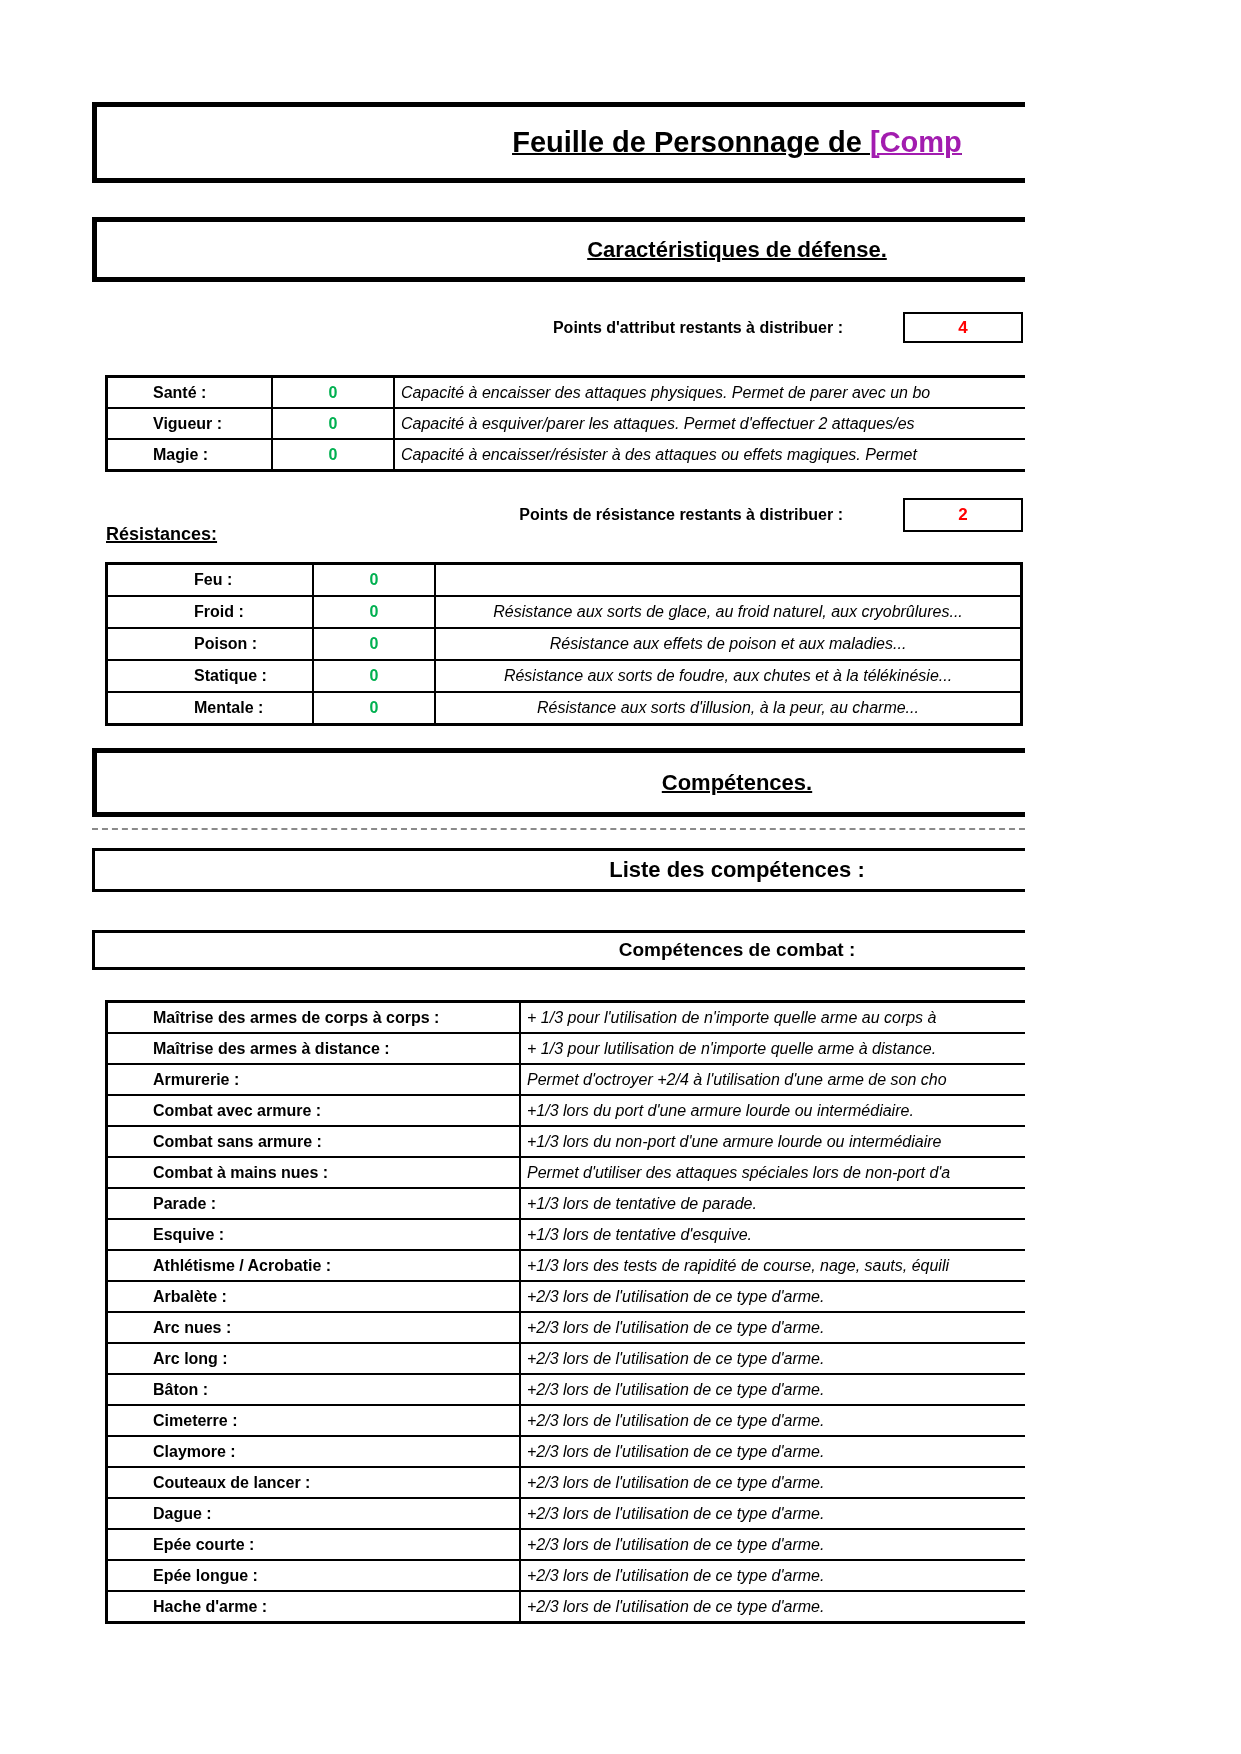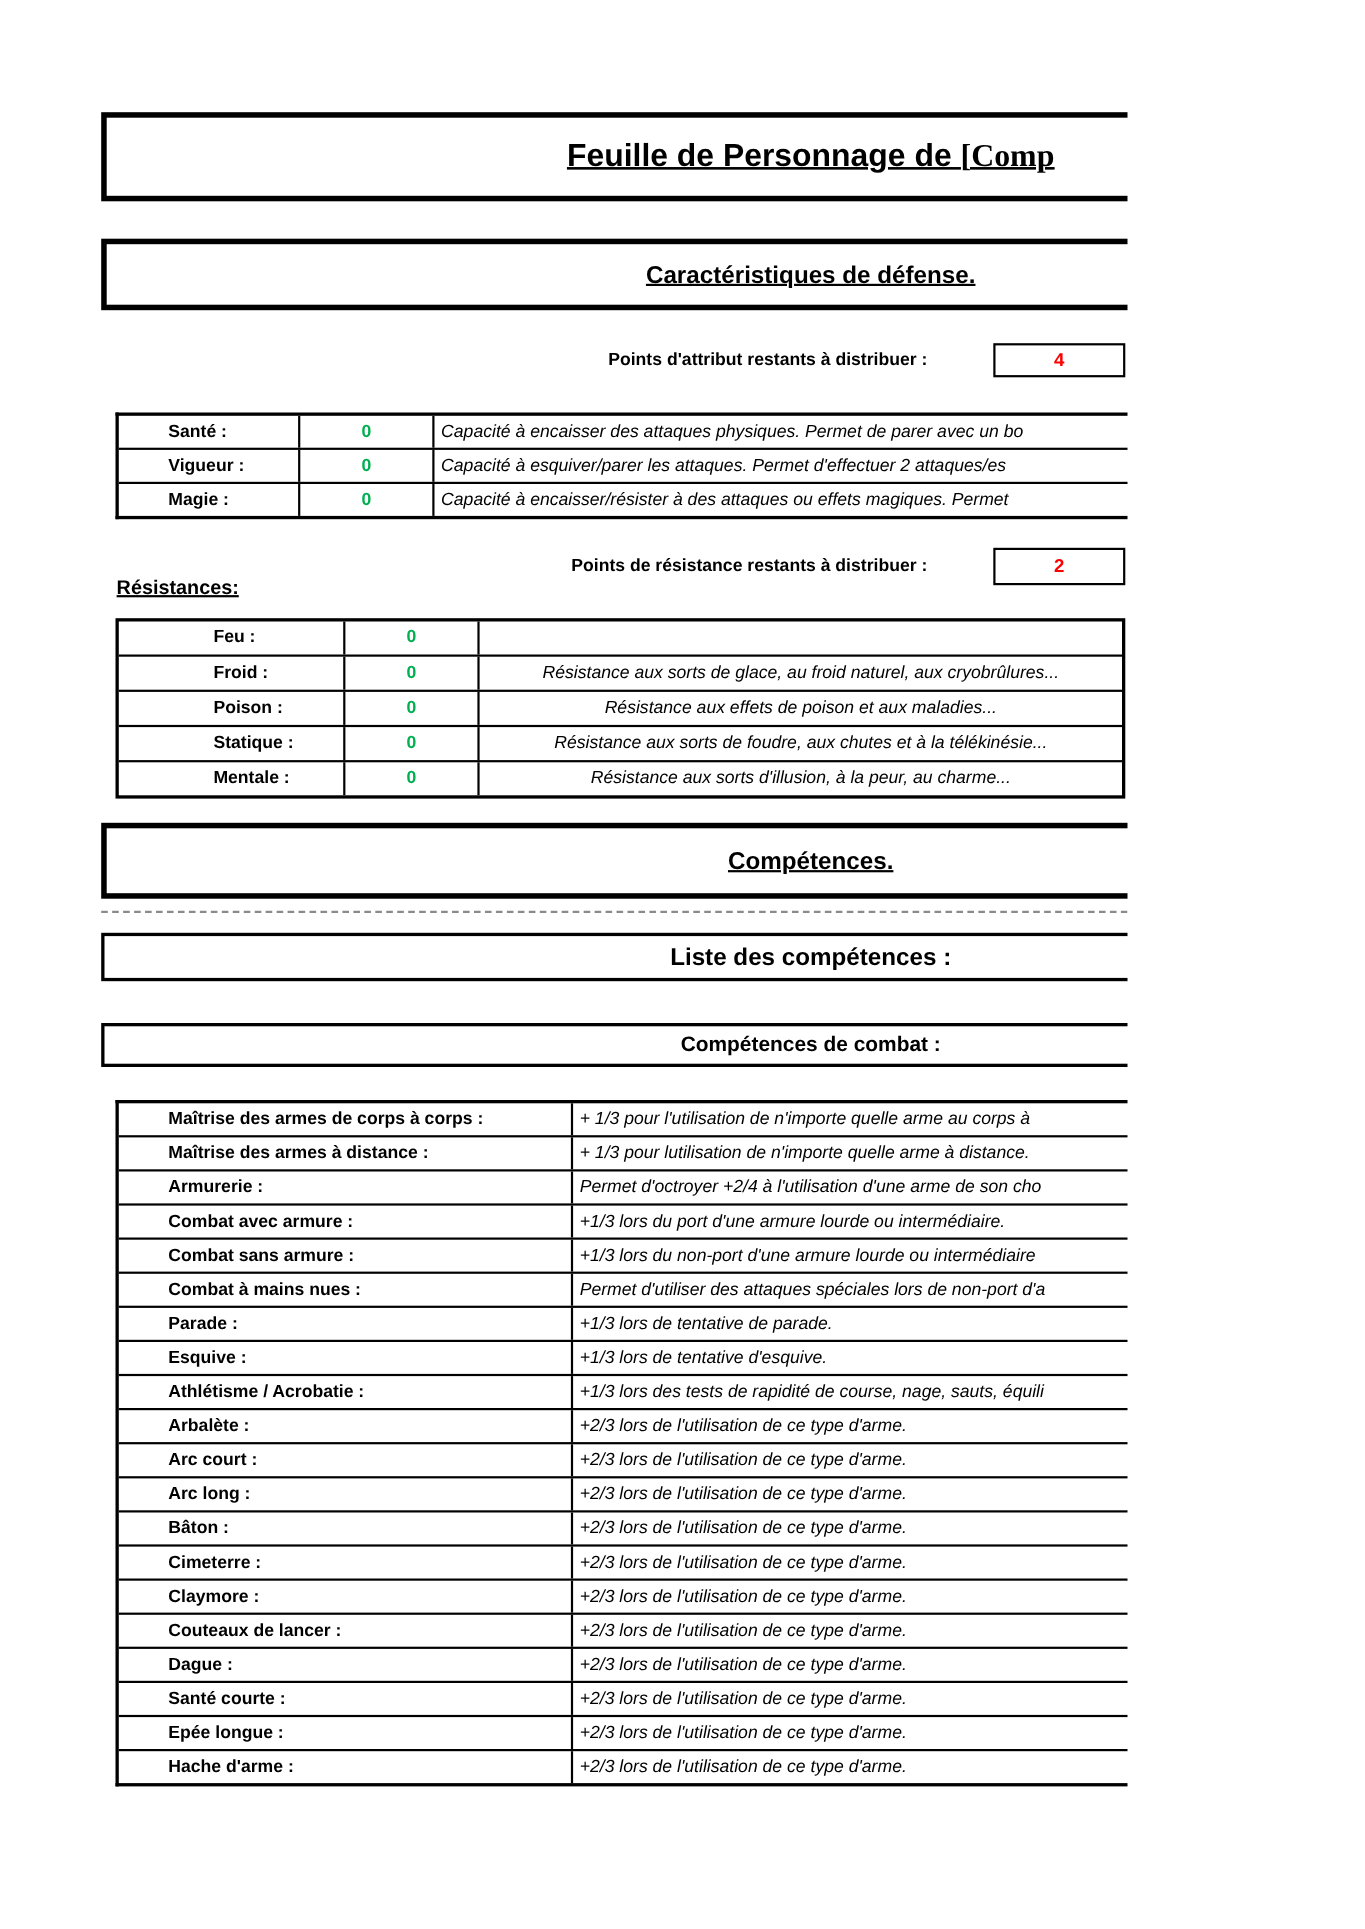--- a/index.html
+++ b/index.html
@@ -12,21 +12,21 @@
         text-align:center;font-weight:bold;}
   .hbox span{text-decoration:underline;text-decoration-thickness:2px;}
   .box-title{top:102px;height:71px;line-height:71px;font-size:29px;}
   .box-defense{top:217px;height:55px;line-height:55px;font-size:22px;}
   .box-comp{top:748px;height:59px;line-height:59px;font-size:22px;}
   .thinbox{position:absolute;left:92px;width:1284px;border:3px solid #000;background:#fff;
         text-align:center;font-weight:bold;}
   .box-liste{top:848px;height:38px;line-height:38px;font-size:22px;}
   .box-combat{top:930px;height:34px;line-height:34px;font-size:19px;}
 
-  .green{color:#000000;font-family:Liberation Serif, serif;}
+  .green{color:#a21caf;}
   .red{color:#FF0000;}
 
   .pts-label{position:absolute;width:443px;text-align:right;font-weight:bold;font-size:16px;}
   .pts-box{position:absolute;left:903px;width:116px;border:2px solid #000;
            text-align:center;font-weight:bold;font-size:17px;background:#fff;}
   .attr-pts-label{left:400px;top:312px;height:31px;line-height:31px;}
   .attr-pts-box{top:312px;height:27px;line-height:27px;}
   .res-pts-label{left:400px;top:498px;height:34px;line-height:34px;}
   .res-pts-box{top:498px;height:30px;line-height:30px;}
 
@@ -176,21 +176,21 @@
         </div>
         <div class="trow">
           <div class="cell cell-label">Athlétisme / Acrobatie :</div>
           <div class="cell cell-desc">+1/3 lors des tests de rapidité de course, nage, sauts, équili</div>
         </div>
         <div class="trow">
           <div class="cell cell-label">Arbalète :</div>
           <div class="cell cell-desc">+2/3 lors de l'utilisation de ce type d'arme.</div>
         </div>
         <div class="trow">
-          <div class="cell cell-label">Arc court :</div>
+          <div class="cell cell-label">Arc nues :</div>
           <div class="cell cell-desc">+2/3 lors de l'utilisation de ce type d'arme.</div>
         </div>
         <div class="trow">
           <div class="cell cell-label">Arc long :</div>
           <div class="cell cell-desc">+2/3 lors de l'utilisation de ce type d'arme.</div>
         </div>
         <div class="trow">
           <div class="cell cell-label">Bâton :</div>
           <div class="cell cell-desc">+2/3 lors de l'utilisation de ce type d'arme.</div>
         </div>
@@ -204,21 +204,21 @@
         </div>
         <div class="trow">
           <div class="cell cell-label">Couteaux de lancer :</div>
           <div class="cell cell-desc">+2/3 lors de l'utilisation de ce type d'arme.</div>
         </div>
         <div class="trow">
           <div class="cell cell-label">Dague :</div>
           <div class="cell cell-desc">+2/3 lors de l'utilisation de ce type d'arme.</div>
         </div>
         <div class="trow">
-          <div class="cell cell-label">Santé courte :</div>
+          <div class="cell cell-label">Epée courte :</div>
           <div class="cell cell-desc">+2/3 lors de l'utilisation de ce type d'arme.</div>
         </div>
         <div class="trow">
           <div class="cell cell-label">Epée longue :</div>
           <div class="cell cell-desc">+2/3 lors de l'utilisation de ce type d'arme.</div>
         </div>
         <div class="trow">
           <div class="cell cell-label">Hache d'arme :</div>
           <div class="cell cell-desc">+2/3 lors de l'utilisation de ce type d'arme.</div>
         </div>

